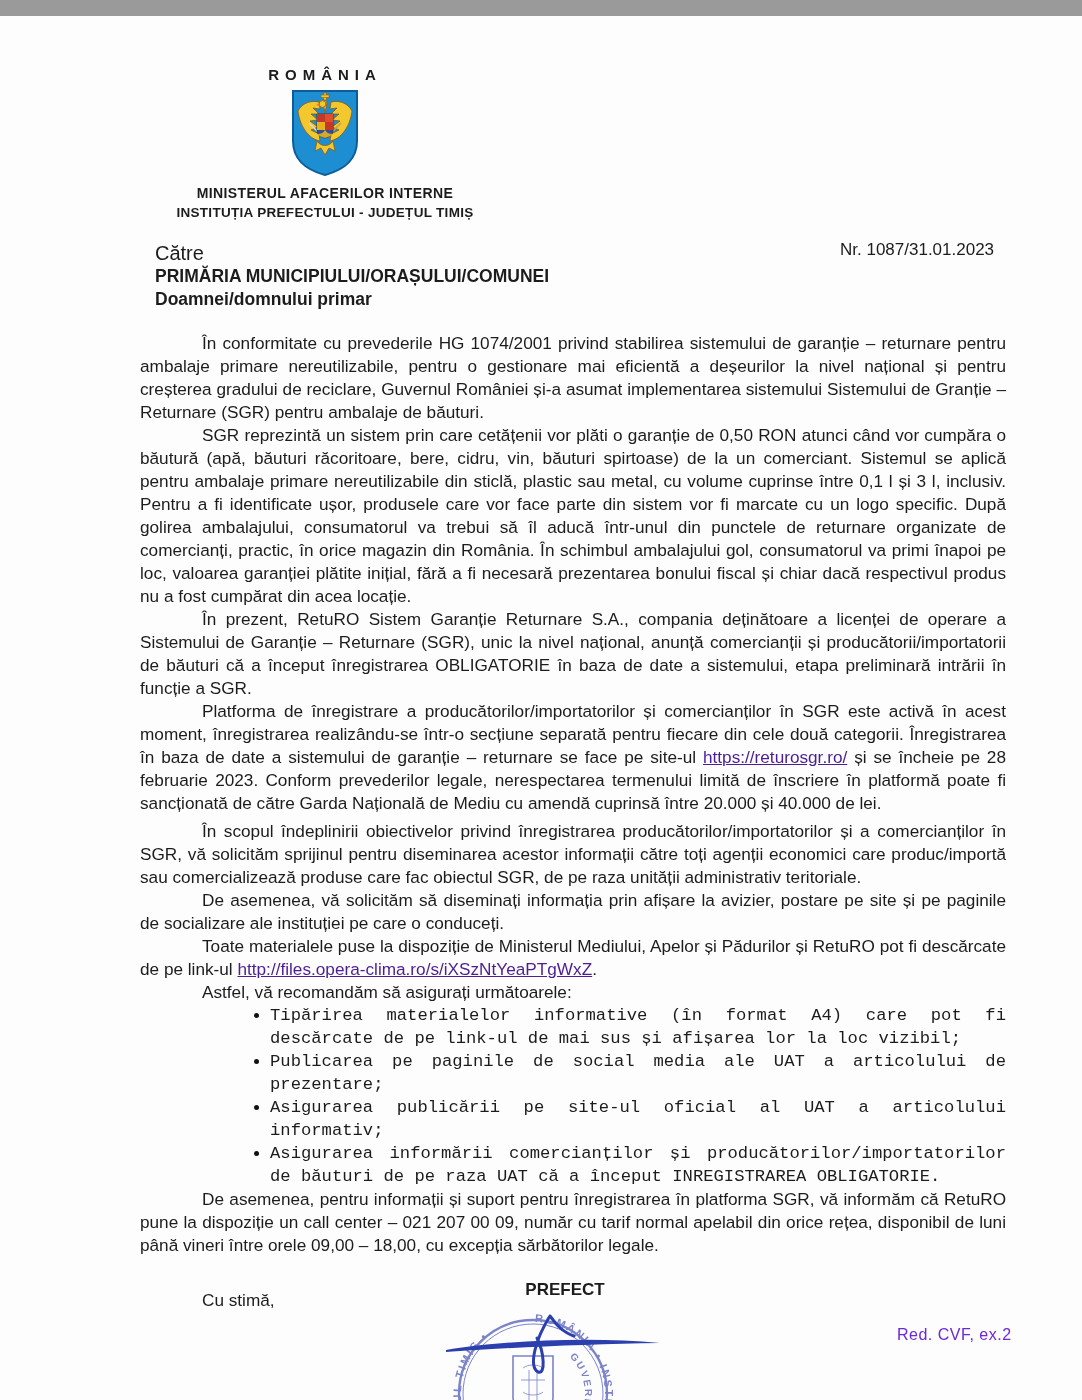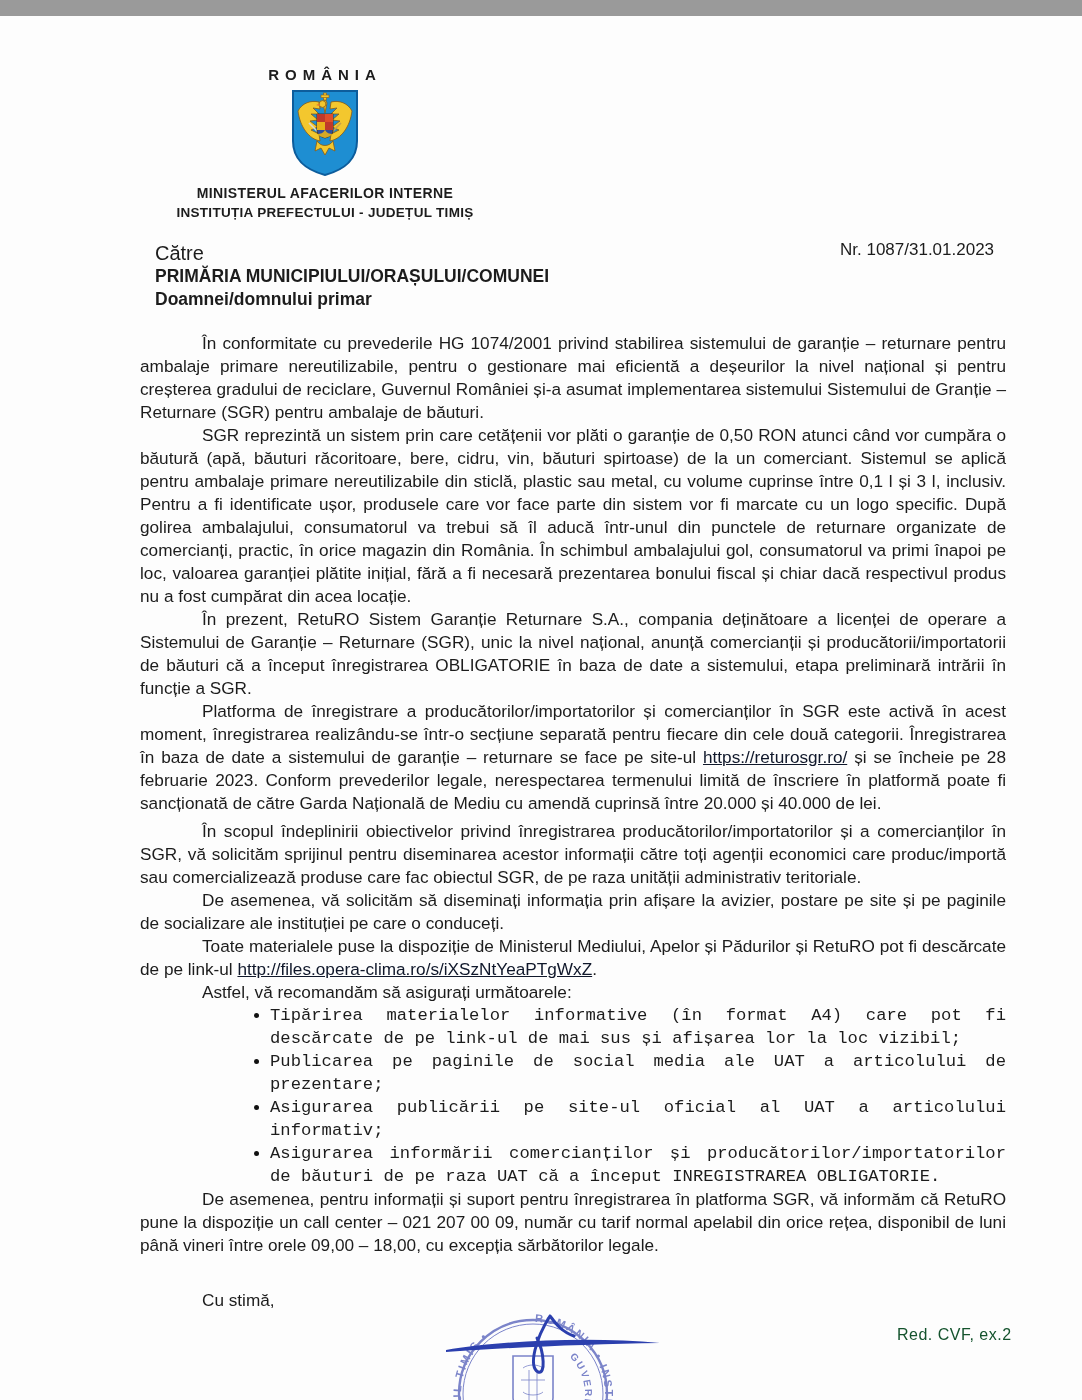--- a/index.html
+++ b/index.html
@@ -29,37 +29,37 @@
   .recipient{position:absolute;left:155px;top:226px;line-height:23px;}
   .recipient .to{font-size:20px;}
   .recipient .name,.recipient .attn{font-size:17.5px;font-weight:700;}
   
   .body-text{
     position:absolute;left:140px;top:316px;width:866px;
     font-size:17.2px;line-height:23px;text-align:justify;
   }
   .para{margin:0;text-indent:62px;}
   .para.sp{margin-top:5px;}
-  a.link{color:#0f172a;text-decoration:underline;cursor:pointer;}
+  a.link{color:#4c1d95;text-decoration:underline;cursor:pointer;}
   ul.bullets{margin:0;padding-left:130px;list-style:disc;}
   ul.bullets li{text-align:justify;font-family:Liberation Mono, monospace;}
   ul.bullets li::marker{color:#111;}
   .salutation{margin-top:32px;text-indent:62px;}
   
   .signer{
     position:absolute;left:420px;top:1262px;width:290px;
     text-align:center;z-index:2;line-height:23px;
   }
   .signer .title{font-size:17px;font-weight:700;}
   .signer .name{font-size:18px;font-weight:700;letter-spacing:.3px;}
   .stamp{position:absolute;left:445px;top:1290px;z-index:1;opacity:.8;}
   .autograph{position:absolute;left:438px;top:1294px;z-index:3;}
   .footer-note{
     position:absolute;left:897px;top:1310px;
-    font-size:16px;color:#14532d;letter-spacing:.5px;z-index:0;
+    font-size:16px;color:#6d28d9;letter-spacing:.5px;z-index:0;
   }
 </style>
 </head>
 <body>
 
 <div class="page">
 
   <div class="letterhead">
     <p class="country">ROMÂNIA</p>
     <svg class="coa" width="72" height="88" viewBox="0 0 72 88">
@@ -130,20 +130,21 @@
     <text font-size="10" font-weight="700" letter-spacing="2" fill="#5b66bd" font-family="Liberation Sans, sans-serif">
       <textPath href="#ringIn" startOffset="40">GUVERNUL ROMÂNIEI</textPath>
     </text>
 
     <path d="M68 50 H108 V92 C108 104 99 110 88 114 C77 110 68 104 68 92 Z" fill="none" stroke="#5b66bd" stroke-width="1.6"></path>
     <path d="M78 62 C83 58 93 58 98 62 M76 74 h24 M78 86 c4 4 16 4 20 0 M84 64 v36 M92 64 v36" fill="none" stroke="#5b66bd" stroke-width="1" opacity="0.8"></path>
     <text x="88" y="132" text-anchor="middle" font-size="13" font-weight="700" fill="#5b66bd" font-family="Liberation Sans, sans-serif">- 1 -</text>
   </svg>
 
   <div class="signer">
+    <div class="title">PREFECT</div>
   </div>
 
   <svg class="autograph" width="230" height="80" viewBox="0 0 230 80">
     <path d="M8 40 C60 31 150 26 222 33 C150 34 60 38 8 42 Z" fill="#2b3fae"></path>
     <path d="M112 6 C118 14 124 22 136 26 M112 6 C98 28 90 56 100 62 C108 65 106 42 99 28" fill="none" stroke="#2b3fae" stroke-width="3" stroke-linecap="round"></path>
   </svg>
 
   <div class="footer-note">Red. CVF, ex.2</div>
 
 </div>

